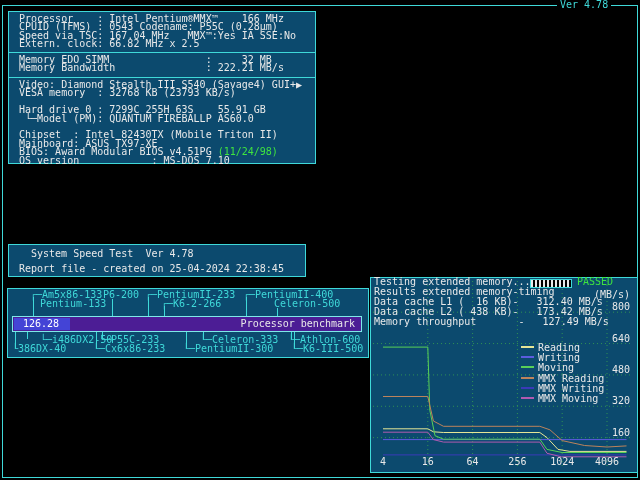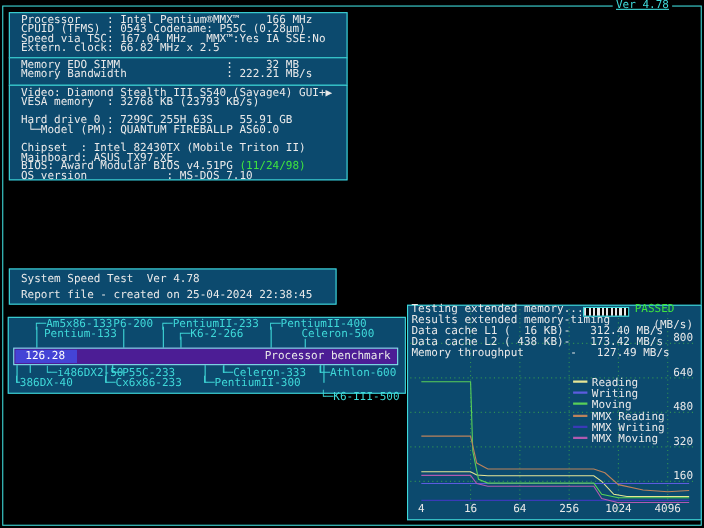--- a/index.html
+++ b/index.html
@@ -1,19 +1,19 @@
 <!DOCTYPE html>
 <html><head>
 <meta charset="utf-8">
 <style>
   html,body{margin:0;padding:0;background:#111;}
   #screen{position:relative;width:640px;height:480px;background:#000;overflow:hidden;
           font-family:"DejaVu Sans Mono",monospace;font-size:10px;line-height:8px;color:#e9e9e9;}
   .abs{position:absolute;white-space:pre;}
-  .cyan{color:#3fd9d9;text-decoration:underline;}
+  .cyan{color:#3fd9d9;}
   .green{color:#3fe43f;text-align:right;}
   .box{position:absolute;border:1px solid #3fd9d9;background:#0c4a6e;}
   .rows{padding:3px 0 0 10px;}
   .row{height:8.4px;white-space:pre;}
   #screen-border{position:absolute;left:2px;top:5px;right:2px;bottom:2px;border:1px solid #3fd9d9;pointer-events:none;}
   #ver-label{position:absolute;top:1px;left:557px;background:#000;padding:0 3px;z-index:5;}
   
   #benchmark-panel{left:7px;top:288px;width:360px;height:68px;}
   .bm-label{position:absolute;color:#3fd9d9;white-space:pre;}
   .conn{position:absolute;width:1px;background:#3fd9d9;}
@@ -55,42 +55,42 @@
     <div class="row">Hard drive 0 : 7299C 255H 63S    55.91 GB</div>
     <div class="row"> └─Model (PM): QUANTUM FIREBALLP AS60.0</div>
     <div class="row"> </div>
     <div class="row">Chipset  : Intel 82430TX (Mobile Triton II)</div>
     <div class="row">Mainboard: ASUS TX97-XE</div>
     <div class="row"><span>BIOS: Award Modular BIOS v4.51PG </span><span class="green">(11/24/98)</span></div>
     <div class="row">OS version            : MS-DOS 7.10</div>
   </div>
 
   <div class="box" style="left:8px;top:244px;width:296px;height:31px;">
-    <div class="abs" style="left:10px;top:5px;">System Speed Test  Ver 4.78</div>
+    <div class="abs" style="left:22px;top:5px;">System Speed Test  Ver 4.78</div>
     <div class="abs" style="left:10px;top:20px;">Report file - created on 25-04-2024 22:38:45</div>
   </div>
 
   <div class="box" id="benchmark-panel"></div>
 
   <span class="bm-label abs" style="left:30px;top:291px;">┌─Am5x86-133</span>
   <span class="bm-label abs" style="left:103px;top:291px;">P6-200</span>
   <span class="bm-label abs" style="left:145px;top:291px;">┌─PentiumII-233</span>
   <span class="bm-label abs" style="left:243px;top:291px;">┌─PentiumII-400</span>
   <span class="bm-label abs" style="left:40px;top:300px;">Pentium-133</span>
   <span class="bm-label abs" style="left:161px;top:300px;">┌─K6-2-266</span>
   <span class="bm-label abs" style="left:274px;top:300px;">Celeron-500</span>
 
   <span class="bm-label abs" style="left:40px;top:336px;">└─i486DX2-50</span>
   <span class="bm-label abs" style="left:99px;top:336px;">└─P55C-233</span>
   <span class="bm-label abs" style="left:200px;top:336px;">└─Celeron-333</span>
   <span class="bm-label abs" style="left:288px;top:336px;">└─Athlon-600</span>
   <span class="bm-label abs" style="left:12px;top:345px;">└386DX-40</span>
   <span class="bm-label abs" style="left:93px;top:345px;">└─Cx6x86-233</span>
   <span class="bm-label abs" style="left:183px;top:345px;">└─PentiumII-300</span>
-  <span class="bm-label abs" style="left:291px;top:358px;">└─K6-III-500</span>
+  <span class="bm-label abs" style="left:291px;top:345px;">└─K6-III-500</span>
 
   <div class="conn" style="left:33px;top:297px;height:20px;"></div>
   <div class="conn" style="left:112px;top:299px;height:18px;"></div>
   <div class="conn" style="left:148px;top:297px;height:20px;"></div>
   <div class="conn" style="left:164px;top:306px;height:11px;"></div>
   <div class="conn" style="left:246px;top:297px;height:20px;"></div>
   <div class="conn" style="left:277px;top:308px;height:9px;"></div>
   <div class="conn" style="left:15px;top:331px;height:17px;"></div>
   <div class="conn" style="left:27px;top:331px;height:8px;"></div>
   <div class="conn" style="left:102px;top:331px;height:8px;"></div>

